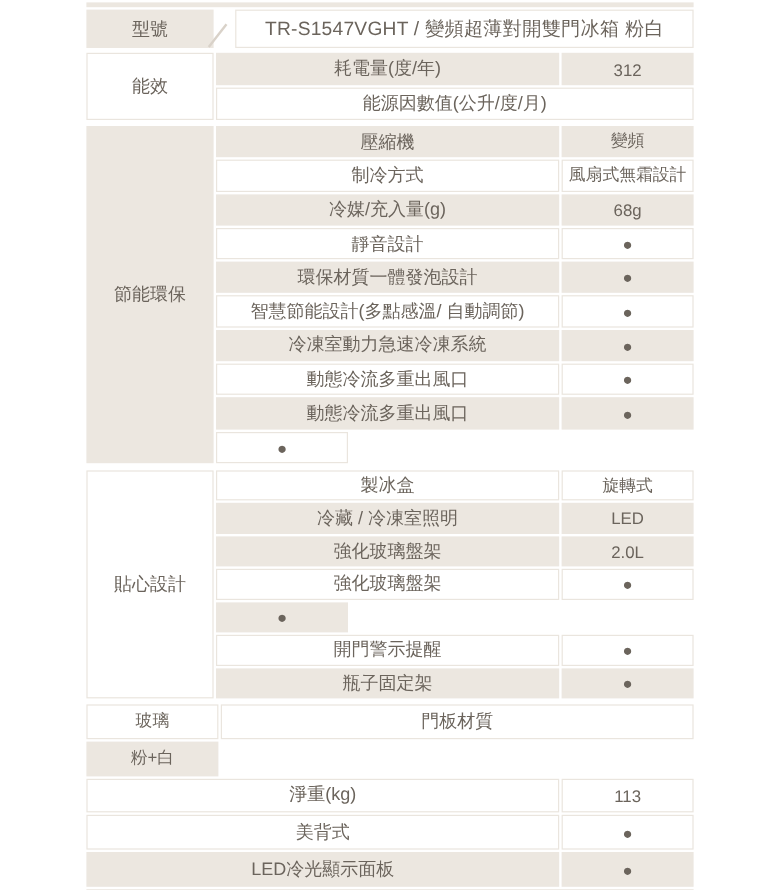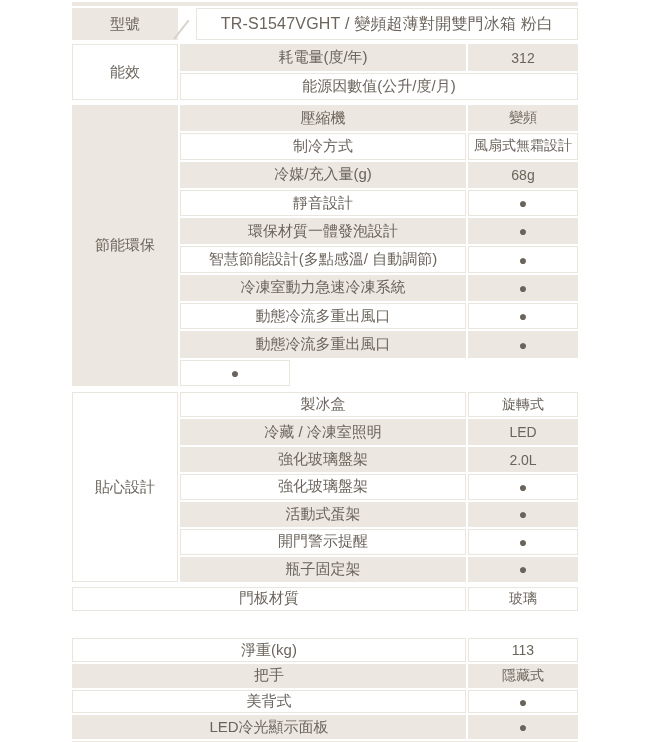--- a/index.html
+++ b/index.html
@@ -124,49 +124,45 @@
         </div>
         <div class="row">
           <div class="cell label-cell a">強化玻璃盤架</div>
           <div class="cell value-cell a">2.0L</div>
         </div>
         <div class="row">
           <div class="cell label-cell b">強化玻璃盤架</div>
           <div class="cell value-cell b">●</div>
         </div>
         <div class="row">
-          <div class="cell label-cell a">活動式蛋架</div>
           <div class="cell value-cell a">●</div>
         </div>
         <div class="row">
           <div class="cell label-cell b">開門警示提醒</div>
           <div class="cell value-cell b">●</div>
         </div>
         <div class="row">
           <div class="cell label-cell a">瓶子固定架</div>
           <div class="cell value-cell a">●</div>
         </div>
       </div>
     </div>
 
     <div class="section sec-appearance">
       <div class="rows">
         <div class="row">
+          <div class="cell value-cell b">玻璃</div>
           <div class="cell label-cell b">門板材質</div>
-          <div class="cell value-cell b">玻璃</div>
         </div>
         <div class="row">
+          <div class="cell value-cell a">粉+白</div>
         </div>
         <div class="row">
           <div class="cell label-cell b">淨重(kg)</div>
           <div class="cell value-cell b">113</div>
-        </div>
-        <div class="row">
-          <div class="cell label-cell a">把手</div>
-          <div class="cell value-cell a">隱藏式</div>
         </div>
         <div class="row">
           <div class="cell label-cell b">美背式</div>
           <div class="cell value-cell b">●</div>
         </div>
         <div class="row">
           <div class="cell label-cell a">LED冷光顯示面板</div>
           <div class="cell value-cell a">●</div>
         </div>
       </div>

